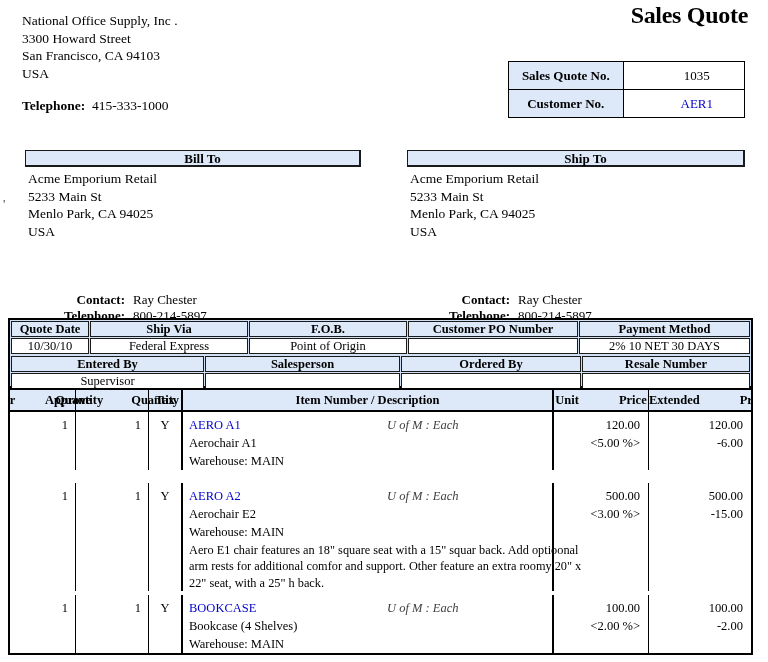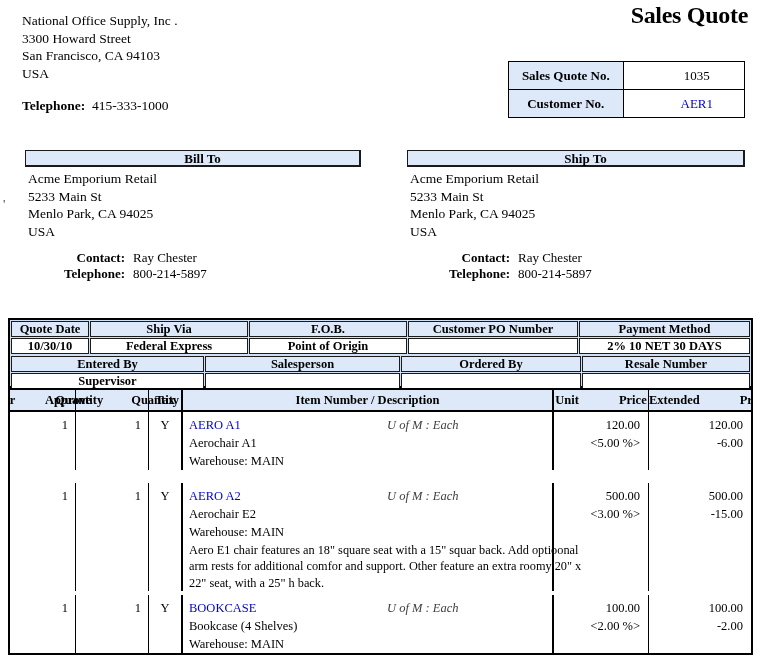--- a/index.html
+++ b/index.html
@@ -21,34 +21,34 @@
 
   
   .addr-header { position:absolute; height:17px; background:#dde9f8; border:1px solid #1a1a1a;
                  border-right-width:2px; border-bottom-width:2px;
                  font-weight:bold; font-size:13px; text-align:center; line-height:15px;padding-left:20px; }
   .bill-hdr { left:25px; top:150px; width:336px; }
   .ship-hdr { left:407px; top:150px; width:338px; }
   .addr-block { position:absolute; font-size:13.5px; line-height:17.5px; }
   .bill-addr { left:28px; top:170px; }
   .ship-addr { left:410px; top:170px; }
-  .contact-block { position:absolute; font-size:13px; line-height:16px; }
+  .contact-block { position:absolute; font-size:13px; line-height:16px;margin-top:42px; }
   .bill-contact { left:25px; top:250px; }
   .ship-contact { left:410px; top:250px; }
   .contact-row { display:grid; grid-template-columns:100px auto; column-gap:8px; }
   .contact-row .lbl { font-weight:bold; text-align:right; }
 
   .stray { position:absolute; left:3px; top:196px; font-size:13px; color:#444; }
 
   
   .mid-wrap { position:absolute; left:8px; top:318px; width:745px; height:70px;
               border:2px solid #000; background:#cfdff5; }
   .mid-wrap table { width:100%; border-collapse:separate; border-spacing:1px; }
   .mid-wrap td { border:1px solid #1a1a1a; height:13px; text-align:center;
-                 font-size:12.5px; line-height:14px; padding:0 2px;font-weight:bold; }
+                 font-size:12.5px; line-height:14px; padding:0 2px; }
   .mid-wrap td.hdr { background:#dde9f8; font-weight:bold;margin-left:23px; }
   .mid-wrap td.val { background:#fff; }
 
   
   .items { position:absolute; left:8px; top:388px; width:745px; height:267px;
            border:2px solid #000; background:#fff; display:flex; flex-direction:column; overflow:hidden; }
   .irow { display:grid; grid-template-columns:66px 73px 34px 371px 95px 1fr; }
   .irow > div { border-right:1px solid #000; }
   .irow > div.c3 { border-right:2px solid #000; }
   .irow > div.c4 { border-right:2px solid #000; }

